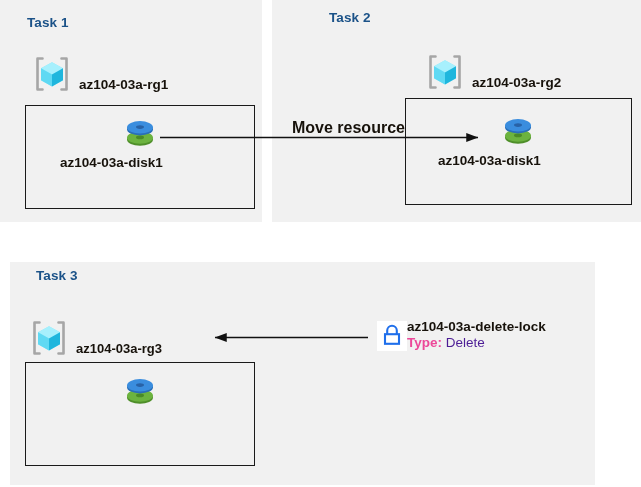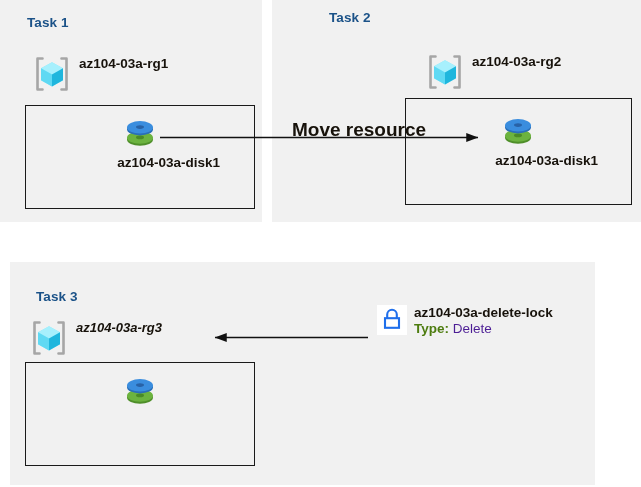--- a/index.html
+++ b/index.html
@@ -33,58 +33,58 @@
   .panel-title {
     position: absolute;
     font-size: 13.5px;
     font-weight: bold;
     color: #1b5288;
     letter-spacing: 0.1px;
     white-space: nowrap;
   }
   #title-task1 { left: 27px;  top: 15px;  }
   #title-task2 { left: 297px; top: 10px; margin-left: 32px;  }
-  #title-task3 { left: 36px;  top: 289px; }
+  #title-task3 { left: 36px;  top: 268px; }
 
   
   .inner-box {
     position: absolute;
     border: 1.3px solid #1a1a1a;
     background: transparent;
     box-sizing: border-box;
   }
   #box-task1 { left: 25px;  top: 105px; width: 230px; height: 104px; }
   #box-task2 { left: 405px; top: 98px;  width: 227px; height: 107px; }
   #box-task3 { left: 25px;  top: 362px; width: 230px; height: 104px; }
 
   
   .rg-row {
     position: absolute;
     display: flex;
-    align-items: flex-start;
+    align-items: flex-end;
     gap: 8px;
     white-space: nowrap;
   }
   #rg-row-1 { left: 33px;  top: 56px;  }
   #rg-row-2 { left: 426px; top: 54px;  }
-  #rg-row-3 { left: 30px;  top: 320px; font-style: italic; }
+  #rg-row-3 { left: 30px;  top: 320px; }
 
   .rg-icon { width: 38px; height: 36px; display: block; flex: 0 0 auto; }
   .rg-label {
     font-size: 13.5px;
     font-weight: bold;
     color: #17120b;
   }
   #rg-row-3 .rg-label { font-size: 13px; }
 
   
   .disk-group {
     position: absolute;
     width: 160px;
-    text-align: right;
+    text-align: left;
   }
   #disk-group-1 { left: 60px;  top: 112px; }
   #disk-group-2 { left: 438px; top: 110px; }
   #disk-group-3 { left: 60px;  top: 370px; }
 
   .disk-icon { width: 40px; height: 40px; display: block; margin: 0 auto; }
   .disk-label {
     margin-top: 3px;
     font-size: 13.5px;
     font-weight: bold;
@@ -99,53 +99,52 @@
     width: 641px;
     height: 487px;
     pointer-events: none;
   }
 
   
   #move-label {
     position: absolute;
     left: 280px;
     top: 119px;
-    font-size: 19px;
+    font-size: 16px;
     font-weight: bold;
     color: #17120b;
     white-space: nowrap;
     padding-left: 12px;
   }
 
   
   #lock-block {
     position: absolute;
     left: 377px;
-    top: 304px;
+    top: 318px;
     display: flex;
-    align-items: center;
-    gap: 7px;
+    align-items: flex-end;
     white-space: nowrap;
   }
   .lock-icon-wrap {
     width: 30px;
     height: 30px;
     background: #ffffff;
     flex: 0 0 auto;
     display: block;
   }
   .lock-icon { width: 30px; height: 30px; display: block; }
   .lock-text { line-height: 1.18; padding-top: 1px; }
   #lock-name {
     font-size: 13.5px;
     font-weight: bold;
     color: #17120b;
   }
   .lock-type-line { font-size: 13.5px; color: #1a1a1a; }
-  #lock-type-key { font-weight: bold; color: #4d7c0f; }
+  #lock-type-key { font-weight: bold; color: #ec4899; }
   #lock-type-val { font-weight: normal; color: #4c1d95; }
 </style>
 </head>
 <body>
 
 <div class="stage">
 
   <div class="panel" id="panel-task1"></div>
   <div class="panel-title" id="title-task1">Task 1</div>
 

